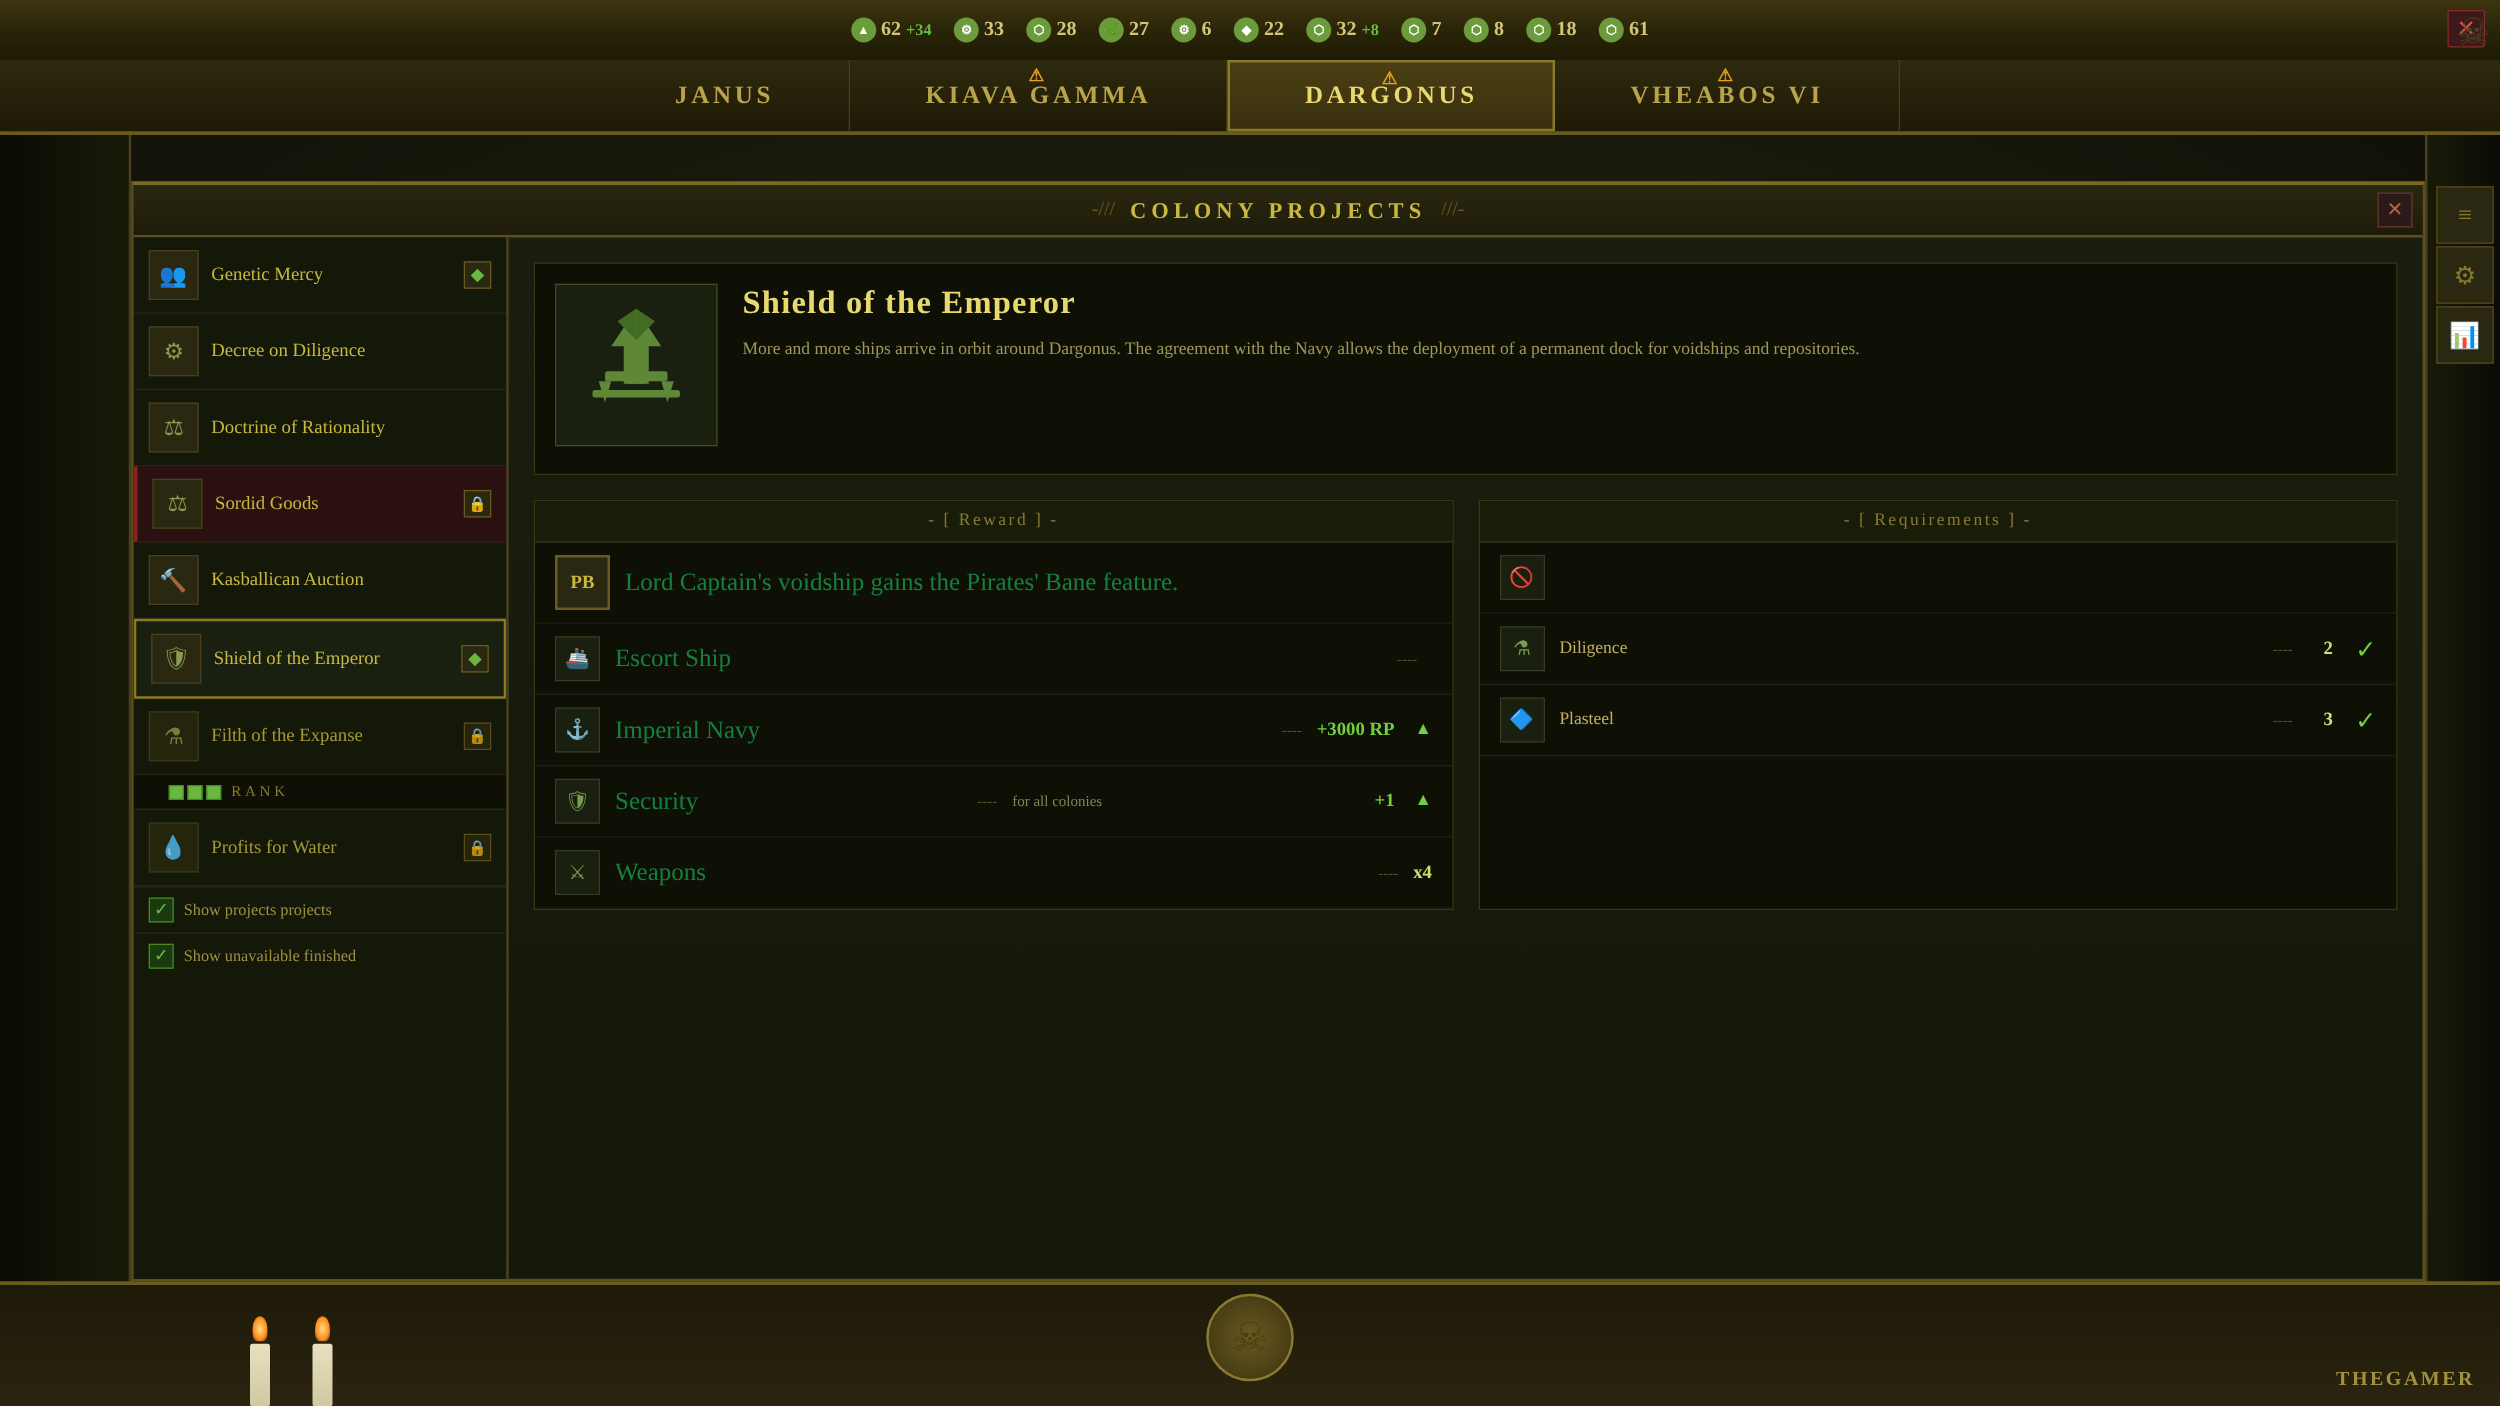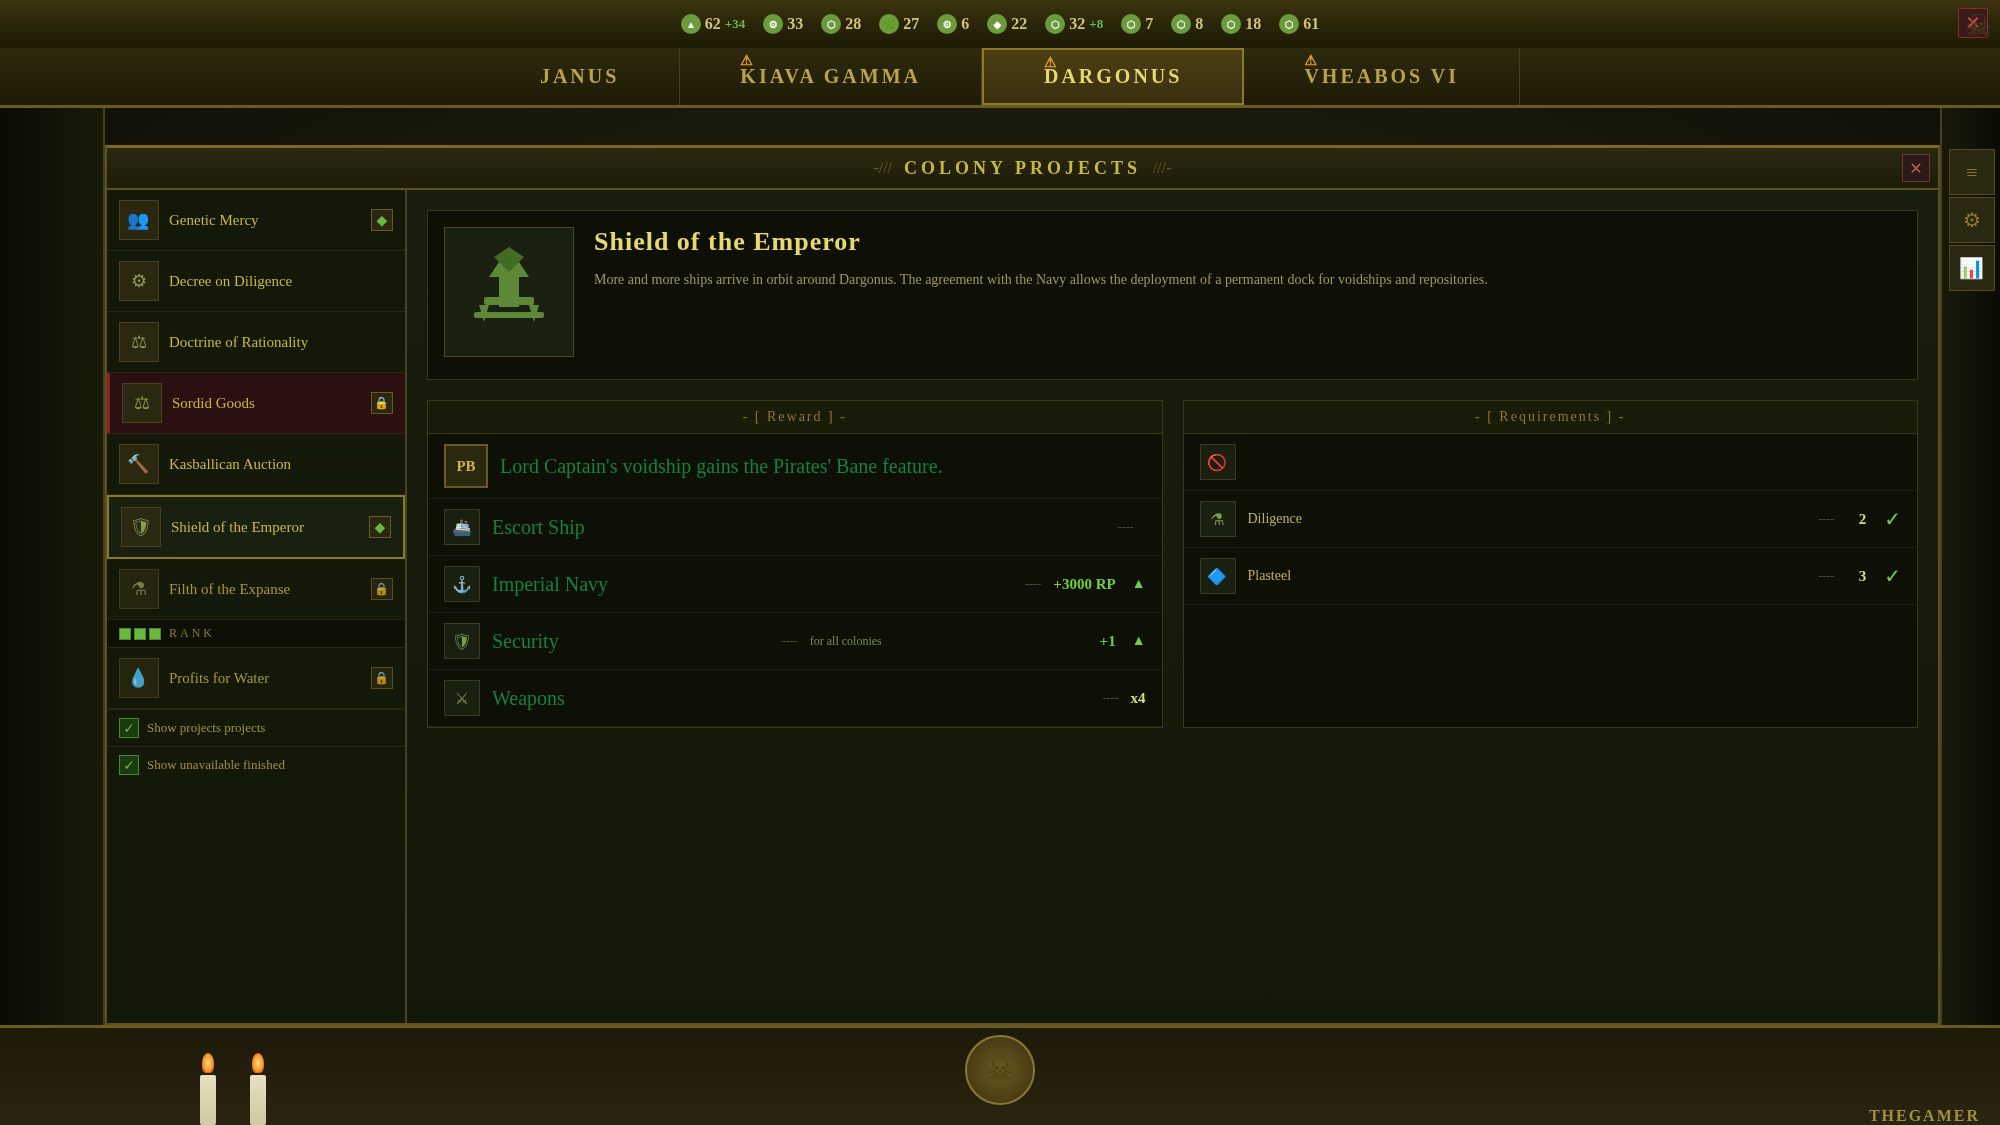--- a/index.html
+++ b/index.html
@@ -72,20 +72,21 @@
       border-bottom: 3px solid #6b5a1e;
       display: flex;
       align-items: stretch;
       justify-content: center;
       gap: 0;
     }
 
     .planet-tab {
       display: flex;
       align-items: center;
+      justify-content: center;
       gap: 8px;
       padding: 0 60px;
       color: #b8a44a;
       font-size: 20px;
       letter-spacing: 3px;
       text-transform: uppercase;
       font-weight: bold;
       cursor: pointer;
       border-right: 1px solid #4a3e12;
       position: relative;
@@ -244,21 +245,21 @@
       display: flex;
       align-items: center;
       justify-content: center;
       font-size: 14px;
     }
 
     .sidebar-badge.green { color: #6ab840; }
     .sidebar-badge.lock { color: #a06020; font-size: 12px; }
 
     .rank-bar {
-      padding: 6px 12px;
+      padding: 6px 28px;
       background: #0e1006;
       border-bottom: 1px solid #2a2810;
       display: flex;
       align-items: center;
       gap: 8px;
     }
 
     .rank-label {
       color: #8a7a30;
       font-size: 12px;
@@ -555,21 +556,21 @@
     .candle-body {
       width: 16px;
       height: 50px;
       background: linear-gradient(180deg, #e8e0c0 0%, #d0c8a0 100%);
       border-radius: 2px;
     }
 
     
     .watermark {
       position: absolute;
-      bottom: 0;
+      bottom: 12px;
       right: 20px;
       color: #a09040;
       font-size: 16px;
       letter-spacing: 2px;
       font-weight: bold;
     }
 
     
     .corner-skull {
       position: absolute;

